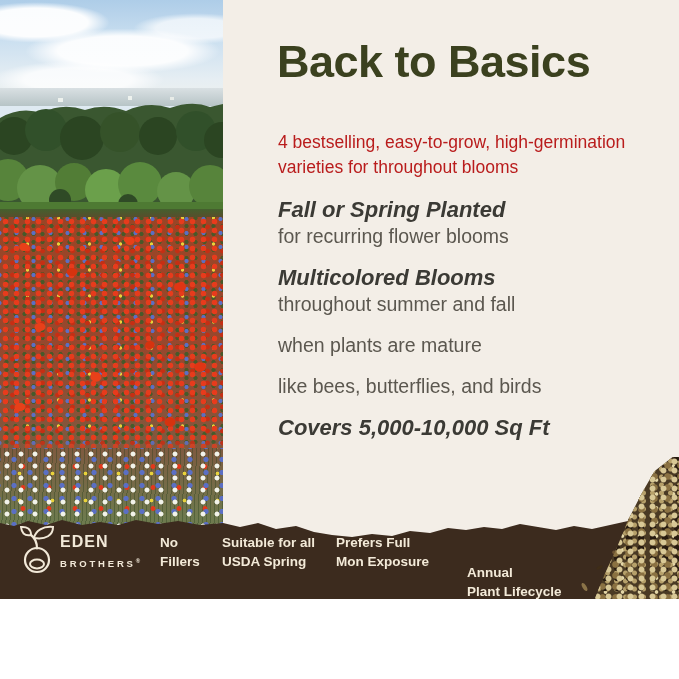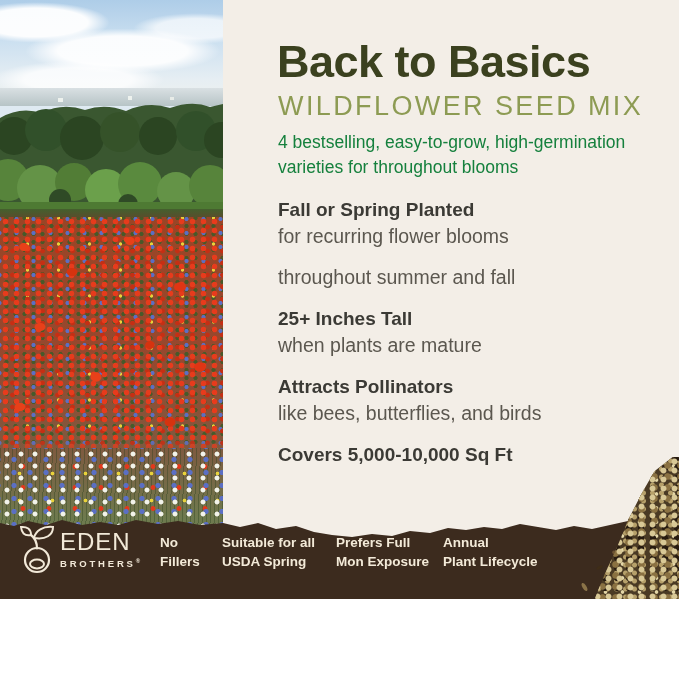--- a/index.html
+++ b/index.html
@@ -58,37 +58,37 @@
   }
   .field-blend{position:absolute;left:0;top:440px;width:100%;height:24px;
     background:linear-gradient(180deg,rgba(126,90,64,0),rgba(126,90,64,.55) 50%,rgba(126,90,64,0));}
 
   
   .content{position:absolute;left:223px;top:0;right:0;bottom:0;z-index:1;}
   .title{position:absolute;left:54px;top:36px;font-size:45px;font-weight:800;
     letter-spacing:-0.5px;color:#3b411f;}
   .subtitle{position:absolute;left:55px;top:91px;font-size:27px;font-weight:400;
     letter-spacing:2.4px;color:#8d9b53;}
-  .desc{position:absolute;left:55px;top:130px;font-size:17.5px;line-height:25px;color:#15803d;}
+  .desc{position:absolute;left:55px;top:130px;font-size:17.5px;line-height:25px;color:#b91c1c;}
   .features{position:absolute;left:55px;top:196px;}
   .feature{margin-bottom:15px;}
-  .feature .fh{font-size:19px;font-weight:700;color:#3b3a35;line-height:27px;}
+  .feature .fh{font-size:22px;font-weight:700;color:#3b3a35;line-height:27px;font-style:italic;}
   .feature .fd{font-size:19.5px;font-weight:400;color:#5b574f;line-height:26px;}
 
   
   .bar-svg{position:absolute;left:0;bottom:0;width:679px;height:89px;z-index:2;display:block;}
   .footer{position:absolute;left:0;bottom:0;width:679px;height:89px;z-index:4;}
   .brand{position:absolute;left:20px;top:14px;display:flex;align-items:center;}
   .brand-icon{width:36px;height:52px;margin-right:4px;}
   .wordmark{display:flex;flex-direction:column;}
-  .brand-name{font-size:24px;font-weight:400;letter-spacing:1px;color:#f2e9d8;line-height:24px;}
+  .brand-name{font-size:16px;font-weight:700;letter-spacing:1px;color:#f2e9d8;line-height:24px;}
   .brand-sub{font-size:9.5px;font-weight:700;letter-spacing:2.8px;color:#f2e9d8;line-height:12px;margin-top:1px;}
   .brand-sub sup{font-size:6px;}
   .foot-col{position:absolute;top:23px;font-size:13.5px;font-weight:700;line-height:19px;color:#f3ead8;}
-  .fc1{left:160px;} .fc2{left:222px;} .fc3{left:336px;} .fc4{left:443px;}
+  .fc1{left:160px;} .fc2{left:222px;} .fc3{left:336px;} .fc4{left:467px;margin-top:30px;}
 
   
   .seed-pile{position:absolute;right:0;bottom:0;width:130px;height:142px;z-index:3;
     clip-path:polygon(100% 0,62% 0,48% 10%,38% 26%,28% 44%,20% 62%,10% 82%,2% 100%,100% 100%);
     background:
       radial-gradient(circle,#d8c896 0 2.5px,rgba(0,0,0,0) 3.4px) 0 0/11px 9px,
       radial-gradient(circle,#8a7142 0 2.8px,rgba(0,0,0,0) 3.8px) 4px 3px/13px 11px,
       radial-gradient(circle,#271b10 0 2.6px,rgba(0,0,0,0) 3.6px) 7px 6px/12px 10px,
       radial-gradient(circle,#b6a06a 0 2px,rgba(0,0,0,0) 3px) 2px 8px/9px 8px,
       radial-gradient(circle,#e4d7a8 0 1.4px,rgba(0,0,0,0) 2.2px) 5px 2px/17px 14px,
@@ -131,39 +131,37 @@
     </svg>
     <div class="field"></div>
     <div class="field-upper"></div>
     <div class="blooms"></div>
     <div class="field-blend"></div>
     <div class="field-lower"></div>
   </div>
 
   <div class="content">
     <div class="title">Back to Basics</div>
-    <div class="subtitle">WILDFLOWER SEED MIX</div>
     <div class="desc">
       <div>4 bestselling, easy-to-grow, high-germination</div>
       <div>varieties for throughout blooms</div>
     </div>
     <div class="features">
       <div class="feature">
         <div class="fh">Fall or Spring Planted</div>
         <div class="fd">for recurring flower blooms</div>
       </div>
       <div class="feature">
+        <div class="fh">Multicolored Blooms</div>
         <div class="fd">throughout summer and fall</div>
       </div>
       <div class="feature">
-        <div class="fh">25+ Inches Tall</div>
         <div class="fd">when plants are mature</div>
       </div>
       <div class="feature">
-        <div class="fh">Attracts Pollinators</div>
         <div class="fd">like bees, butterflies, and birds</div>
       </div>
       <div class="feature">
         <div class="fh">Covers 5,000-10,000 Sq Ft</div>
       </div>
     </div>
   </div>
 
   <svg class="bar-svg" viewBox="0 0 679 89" preserveAspectRatio="none">
     <path d="M0,13 L14,16 L28,11 L46,15 L62,10 L82,15 L100,12 L118,15 L136,10 L158,14 L178,11 L200,15 L223,13 L240,17 L258,13 L276,19 L296,16 L314,22 L332,25 L352,27 L372,24 L392,26 L410,21 L430,23 L448,18 L466,20 L484,17 L502,19 L520,14 L538,17 L556,20 L574,16 L592,19 L610,15 L628,11 L646,13 L662,9 L679,10 L679,89 L0,89 Z" fill="#3c2b1e"></path>

